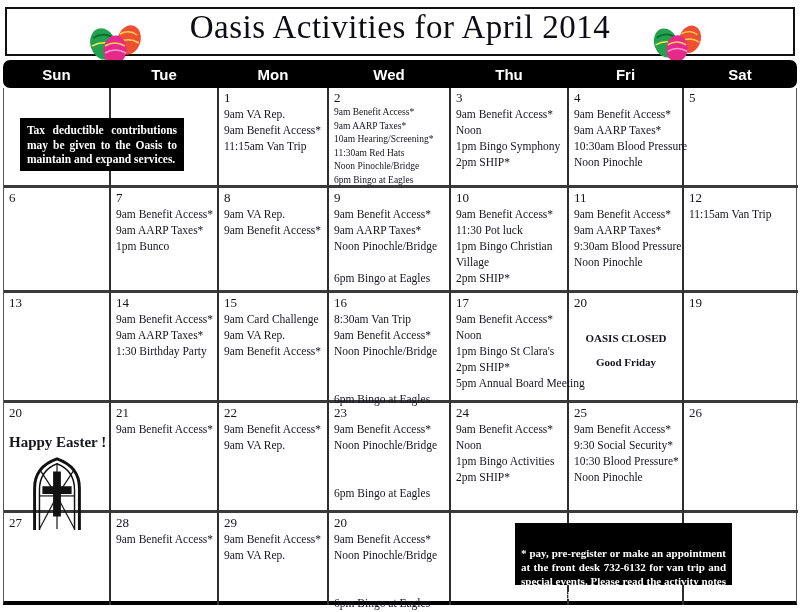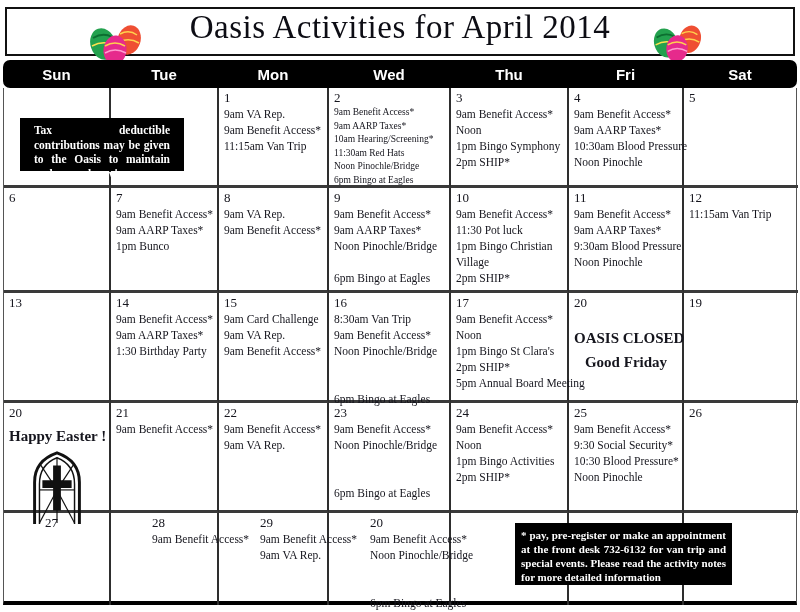--- a/index.html
+++ b/index.html
@@ -20,34 +20,34 @@
   .dayheader .dh { color:#fff; font-family:"Liberation Sans", sans-serif; font-weight:bold; font-size:15px;
                    display:flex; align-items:center; justify-content:center; }
 
   
   .grid { position:absolute; top:88px; left:3px; width:794px; height:517px;
           display:grid; grid-template-columns:107px 108px 110px 122px 118px 115px 114px;
           grid-template-rows:100px 105px 110px 110px 92px;
           border-left:1px solid #555; border-right:1px solid #555; border-bottom:4px solid #000; background:#fff; }
   .cell { border-right:2px solid #2e2e2e; border-bottom:3px solid #3a3a3a; padding:2px 4px 0 5px; overflow:visible; }
   .cell:nth-child(7n) { border-right:none; }
-  .cell:nth-child(n+29) { border-bottom:none;margin-left:36px; }
+  .cell:nth-child(n+29) { border-bottom:none; }
   .date { font-size:13px; line-height:15px; margin-bottom:1px; }
   .ev { font-size:11.5px; line-height:16px; min-height:16px; white-space:nowrap; }
   .small .ev { font-size:9.5px; line-height:13.5px; min-height:13.5px; }
 
   
-  .closed { margin-top:16px; text-align:center; font-weight:bold; font-size:15px; line-height:24px; white-space:nowrap; }
-  .easter { text-align:center; font-weight:bold; font-size:15px; line-height:20px; margin-top:6px; white-space:nowrap; }
+  .closed { margin-top:16px; text-align:center; font-weight:bold; font-size:11px; line-height:24px; white-space:nowrap; }
+  .easter { text-align:center; font-weight:bold; font-size:15px; line-height:20px; margin-top:12px; white-space:nowrap; }
   .window-wrap { text-align:center; margin-top:3px; }
 
   
   .note { position:absolute; background:#000; color:#fff; font-weight:bold; text-align:justify; }
-  .note-tax { left:20px; top:118px; width:164px; height:53px; font-size:11.5px; line-height:14.5px; padding:5px 14px; }
-  .note-footer { left:515px; top:523px; width:217px; height:62px; font-size:11px; line-height:14px; padding:5px 6px; }
+  .note-tax { left:20px; top:118px; width:164px; height:53px; font-size:11.5px; line-height:14.5px; padding:5px 7px; }
+  .note-footer { left:515px; top:523px; width:217px; height:62px; font-size:11px; line-height:14px; padding:23px 6px; }
 </style>
 </head>
 <body>
 
 <div class="page">
 
   <div class="titlebar">
     <span class="eggs eggs-left">
       <svg width="56" height="44" viewBox="0 0 56 44">
         <ellipse cx="16" cy="22" rx="12.5" ry="16" fill="#23a14e" transform="rotate(-18 16 22)"></ellipse>

